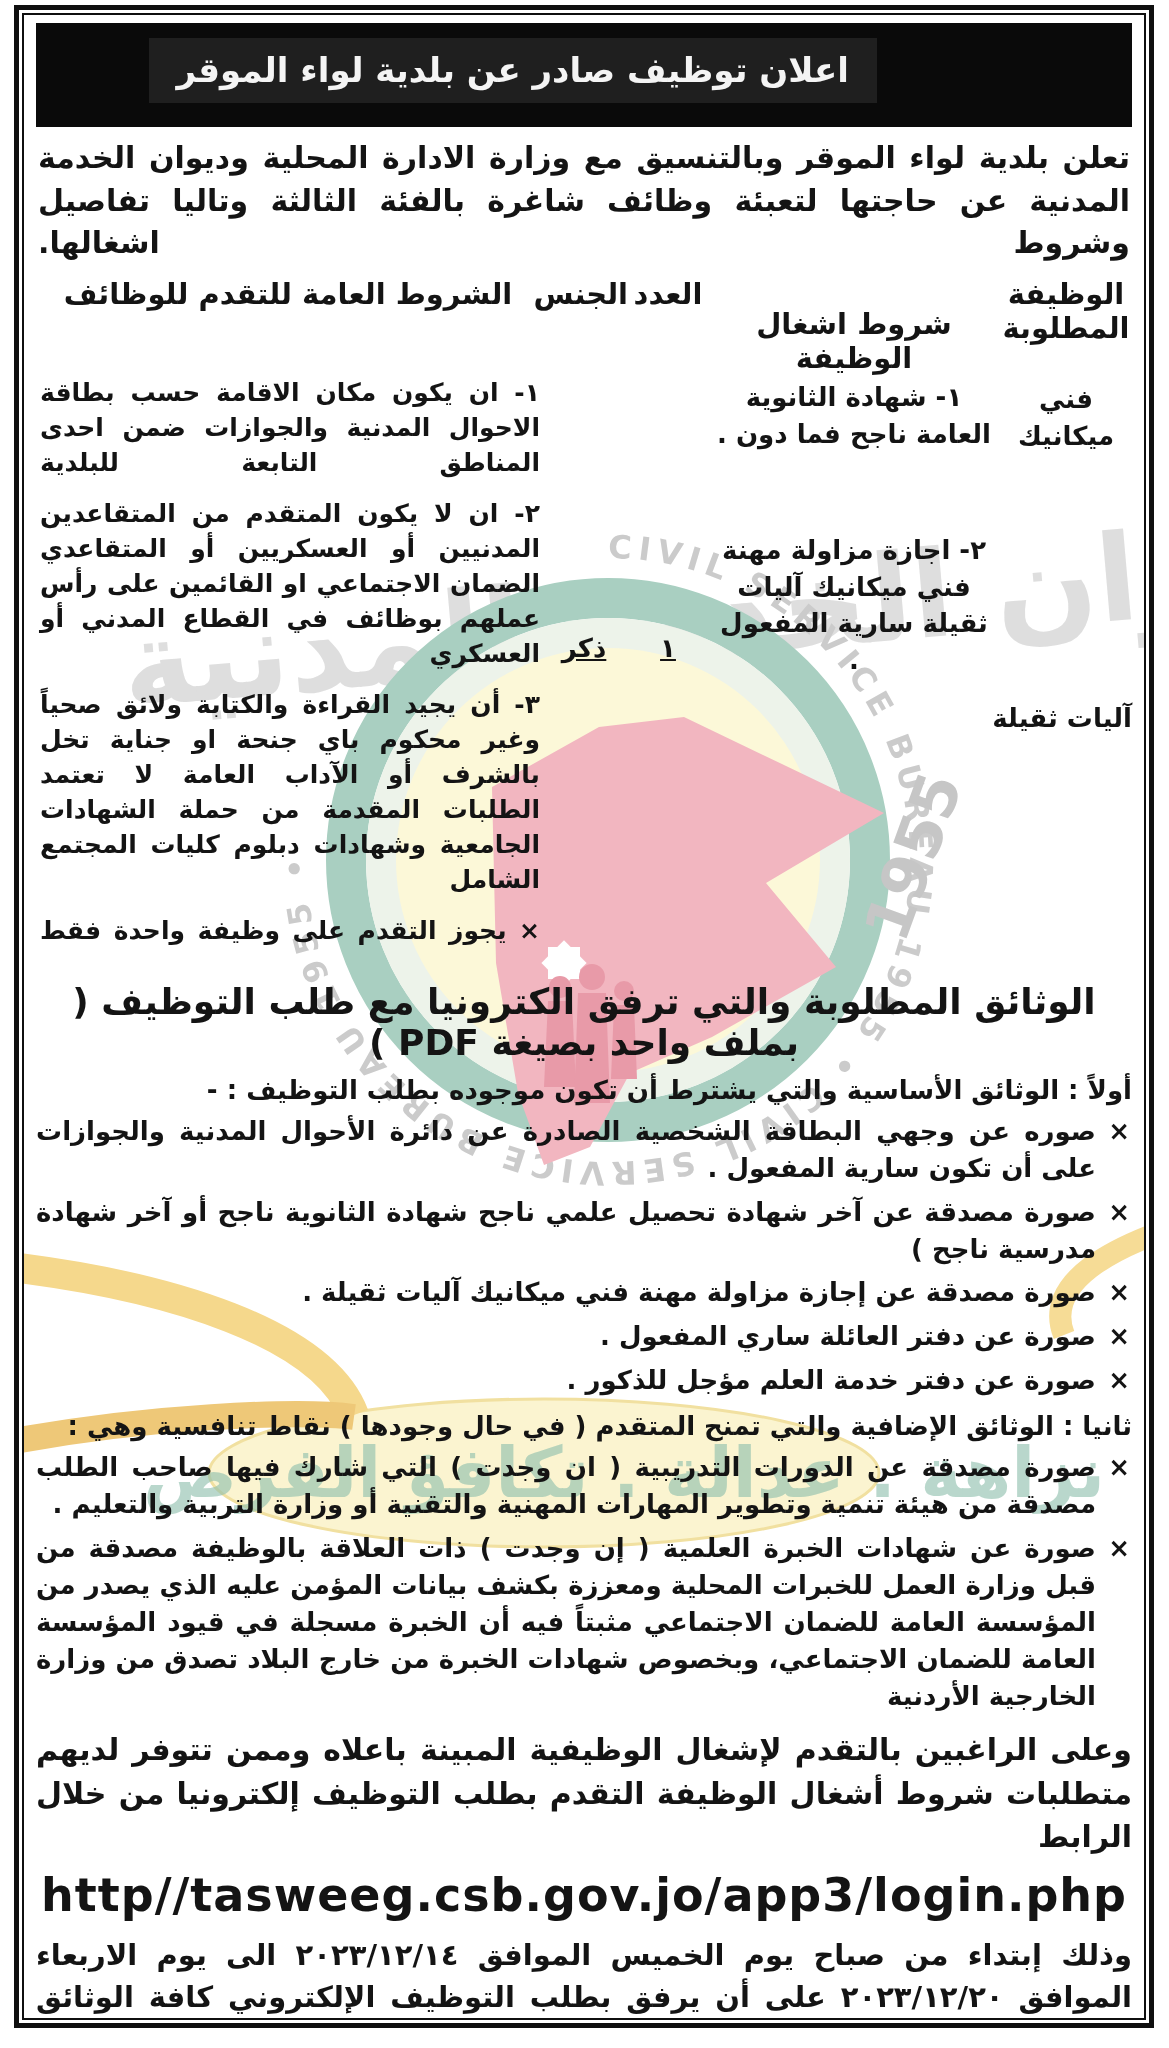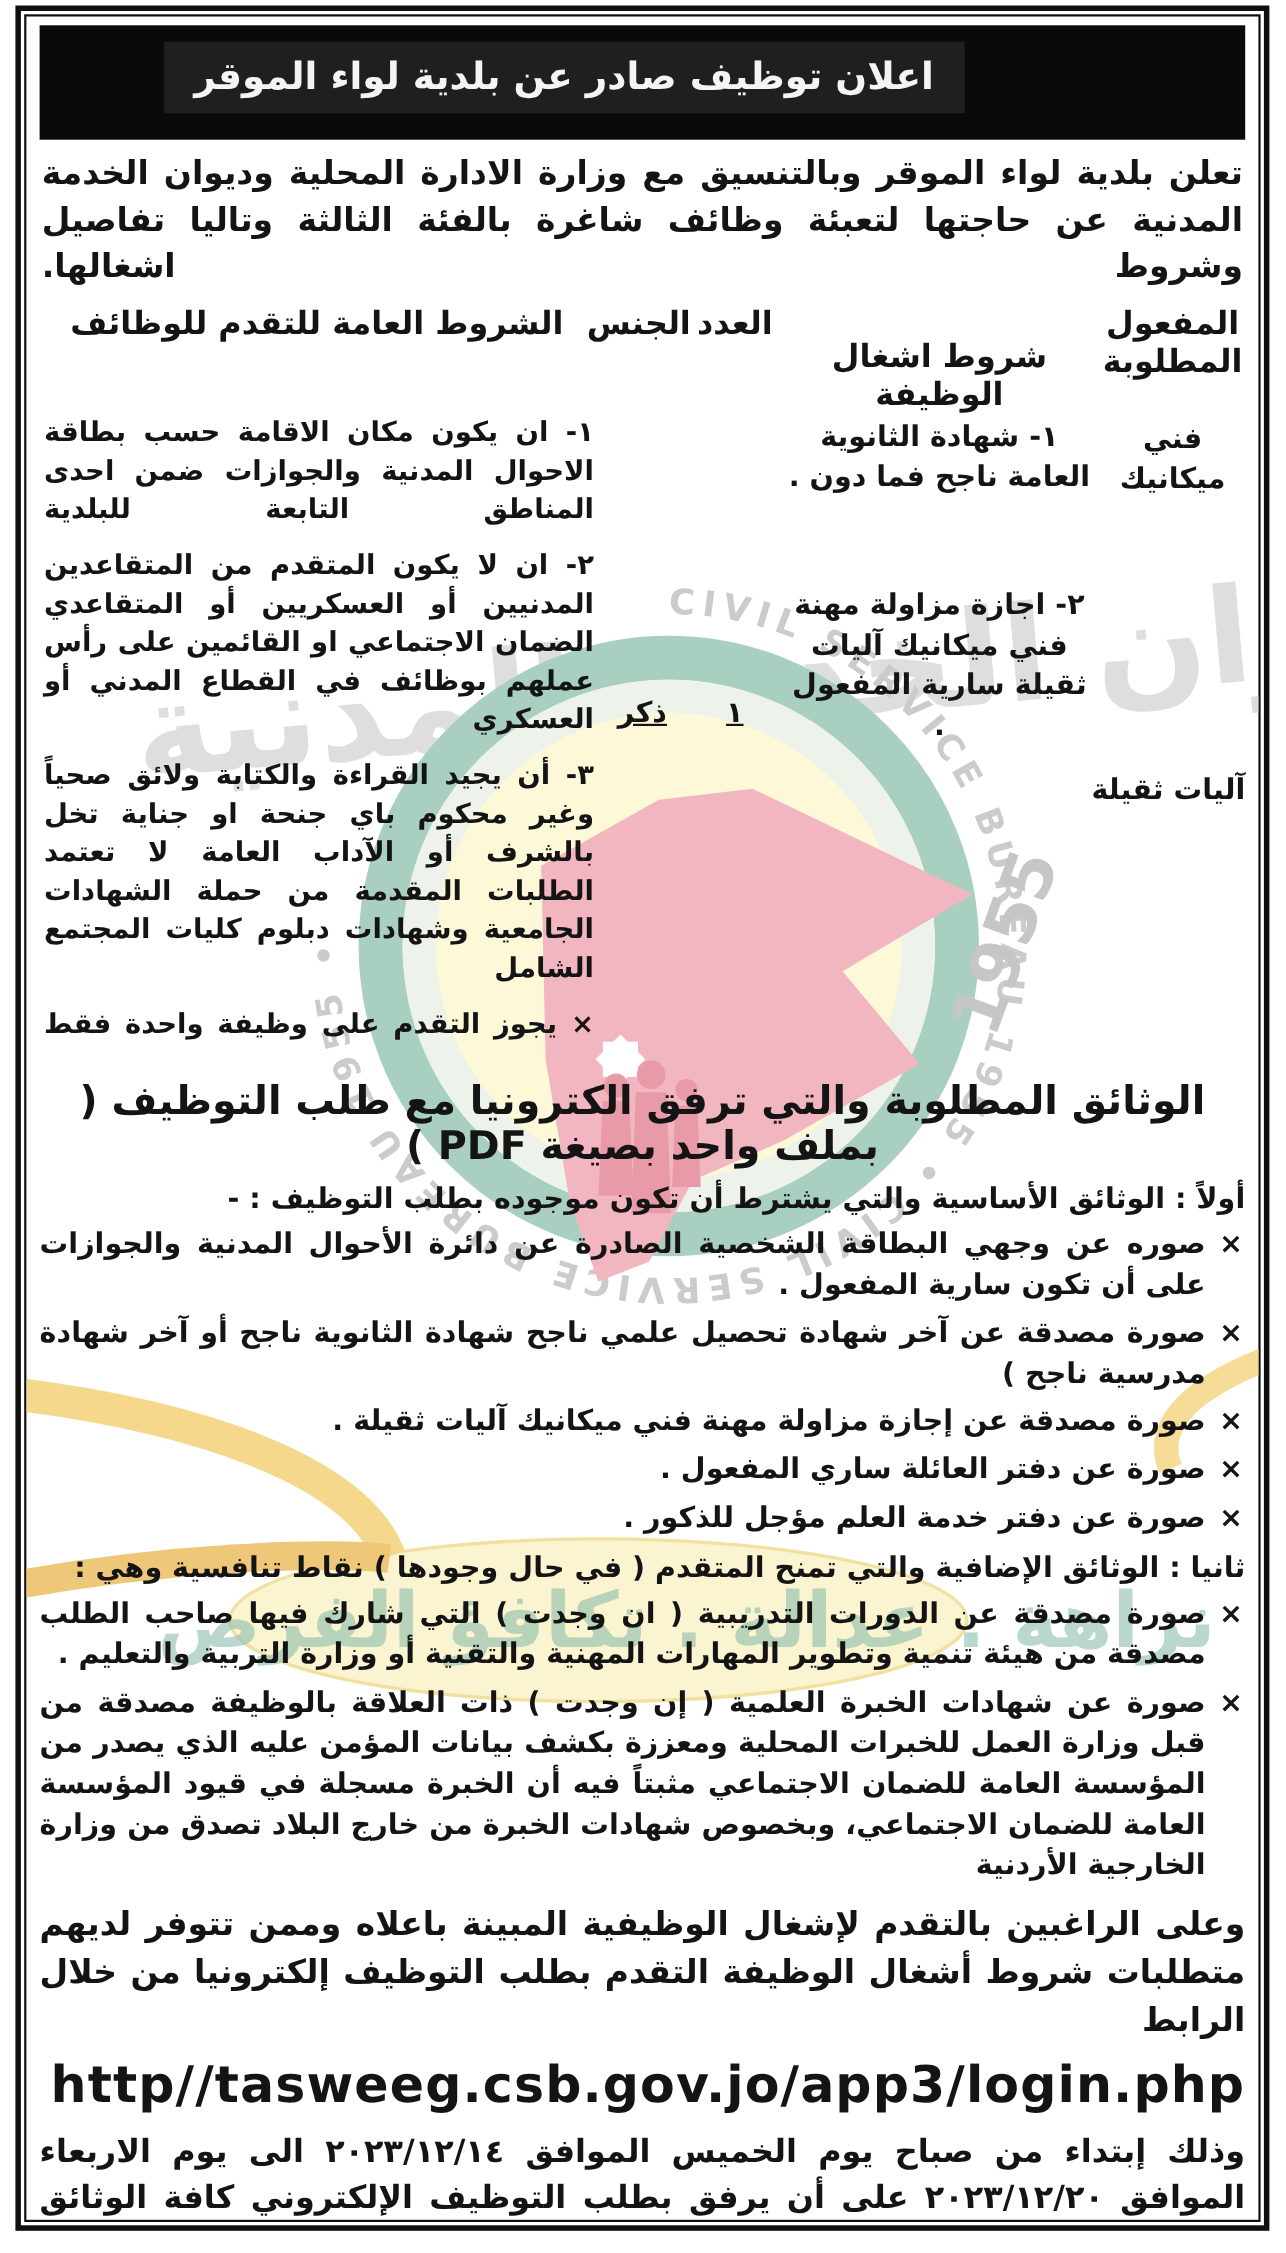--- a/index.html
+++ b/index.html
@@ -39,21 +39,21 @@
 
   .doc-title{font-size:36px;margin:10px 0 6px 0;text-align:center;}
   .sec-head{font-size:26px;margin:12px 0 8px 0;text-align:right;}
   .doc-list{list-style:none;margin:0;padding:0;}
   .doc-list li{position:relative;padding-right:36px;font-size:26px;line-height:1.42;
                text-align:justify;margin-bottom:7px;}
   .doc-list .mark{position:absolute;right:2px;top:0;}
 
   .apply{font-size:30px;line-height:1.45;text-align:justify;text-align-last:justify;
          margin:14px 0 9px 0;}
-  .url{direction:ltr;text-align:right;font-size:46px;letter-spacing:1px;
+  .url{direction:ltr;text-align:center;font-size:46px;letter-spacing:1px;
        margin:7px 0 12px 0;white-space:nowrap;}
   .dates{font-size:29px;line-height:1.45;text-align:justify;text-align-last:justify;margin:0 0 2px 0;}
 
   .ringtext{font-size:32px;letter-spacing:6px;fill:#cbcbcb;font-weight:bold;}
   .callig{font-size:120px;fill:#d9d9d9;opacity:.85;font-weight:bold;}
   .yr{font-size:62px;fill:#c6c6c6;font-weight:bold;}
   .motto{font-size:70px;fill:#8fc0ae;opacity:.62;font-weight:bold;}
 </style>
 </head>
 <body>
@@ -100,21 +100,21 @@
 
         <div class="banner">
           <div class="banner-box">
             <span>اعلان توظيف صادر عن بلدية لواء الموقر</span>
           </div>
         </div>
 
         <p class="intro">تعلن بلدية لواء الموقر وبالتنسيق مع وزارة الادارة المحلية وديوان الخدمة المدنية عن حاجتها لتعبئة وظائف شاغرة بالفئة الثالثة وتاليا تفاصيل وشروط اشغالها.</p>
 
         <div class="jobtable">
-          <div class="th th-job">المفعول المطلوبة</div>
+          <div class="th th-job">الوظيفة المطلوبة</div>
           <div class="th th-cond">شروط اشغال الوظيفة</div>
           <div class="th th-count">العدد</div>
           <div class="th th-gender">الجنس</div>
           <div class="th th-general">الشروط العامة للتقدم للوظائف</div>
 
           <div class="td cell-job">
             <div class="job-top">فني ميكانيك</div>
             <div class="job-bottom">آليات ثقيلة</div>
           </div>
           <div class="td cell-cond">

